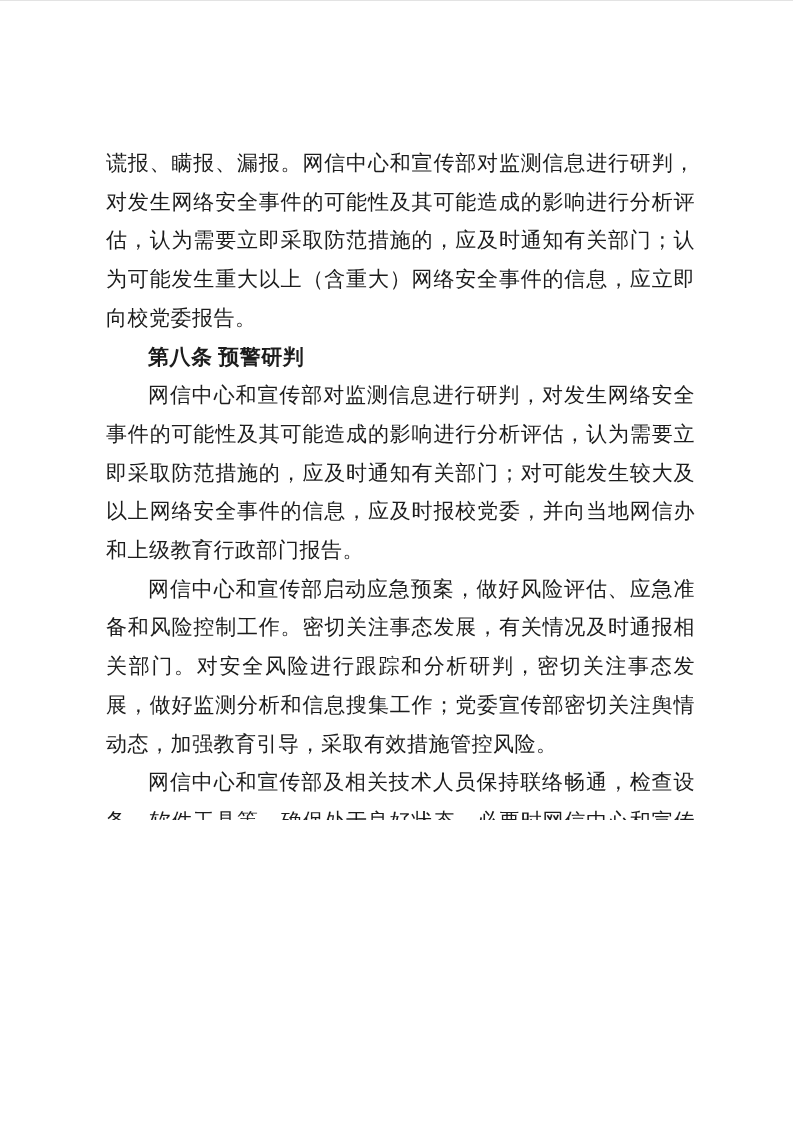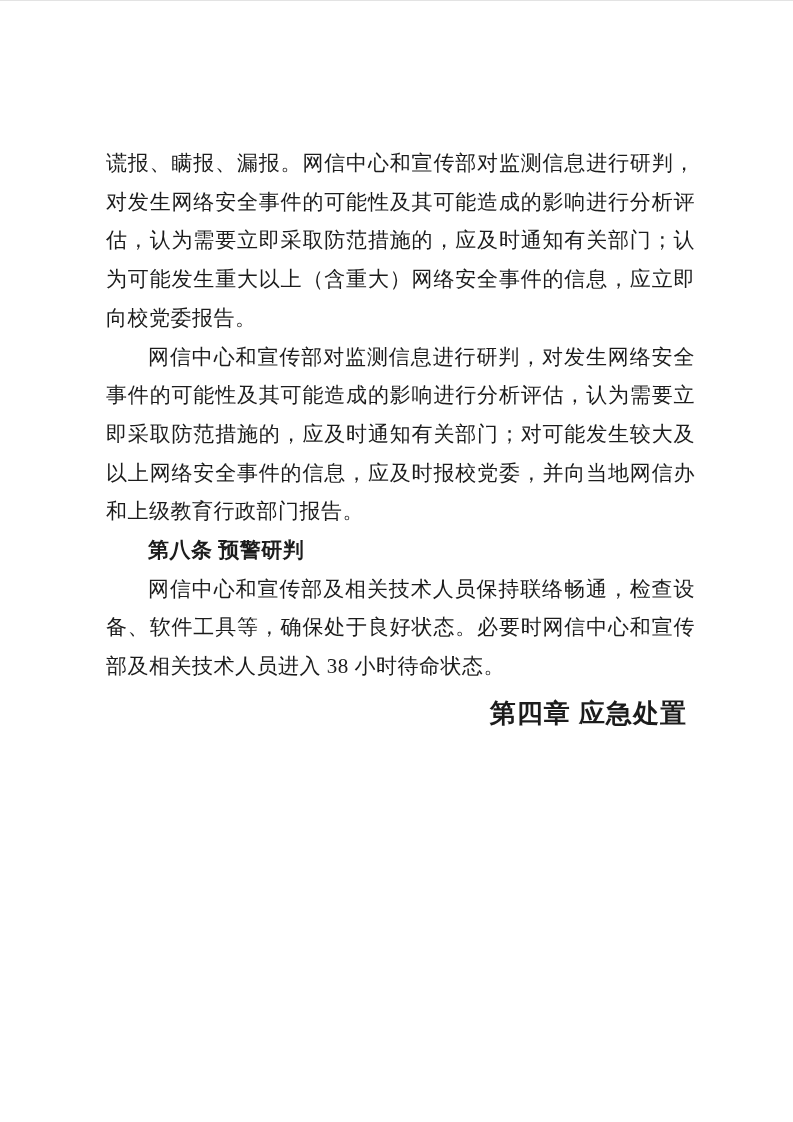--- a/index.html
+++ b/index.html
@@ -46,18 +46,19 @@
     letter-spacing: 1px;
   }
 </style>
 </head>
 <body>
 
 <div class="page">
   <div class="top-edge"></div>
   <div class="text-block">
     <p class="para">谎报、瞒报、漏报。网信中心和宣传部对监测信息进行研判，对发生网络安全事件的可能性及其可能造成的影响进行分析评估，认为需要立即采取防范措施的，应及时通知有关部门；认为可能发生重大以上（含重大）网络安全事件的信息，应立即向校党委报告。</p>
+    <p class="para indent article-heading">第八条 预警研判</p>
     <p class="para indent">网信中心和宣传部对监测信息进行研判，对发生网络安全事件的可能性及其可能造成的影响进行分析评估，认为需要立即采取防范措施的，应及时通知有关部门；对可能发生较大及以上网络安全事件的信息，应及时报校党委，并向当地网信办和上级教育行政部门报告。</p>
-    <p class="para indent article-heading">第八条 预警研判</p>
+    <p class="para indent">网信中心和宣传部启动应急预案，做好风险评估、应急准备和风险控制工作。密切关注事态发展，有关情况及时通报相关部门。对安全风险进行跟踪和分析研判，密切关注事态发展，做好监测分析和信息搜集工作；党委宣传部密切关注舆情动态，加强教育引导，采取有效措施管控风险。</p>
     <p class="para indent">网信中心和宣传部及相关技术人员保持联络畅通，检查设备、软件工具等，确保处于良好状态。必要时网信中心和宣传部及相关技术人员进入 38 小时待命状态。</p>
     <p class="chapter-heading">第四章 应急处置</p>
   </div>
 </div>
 
 </body></html>

